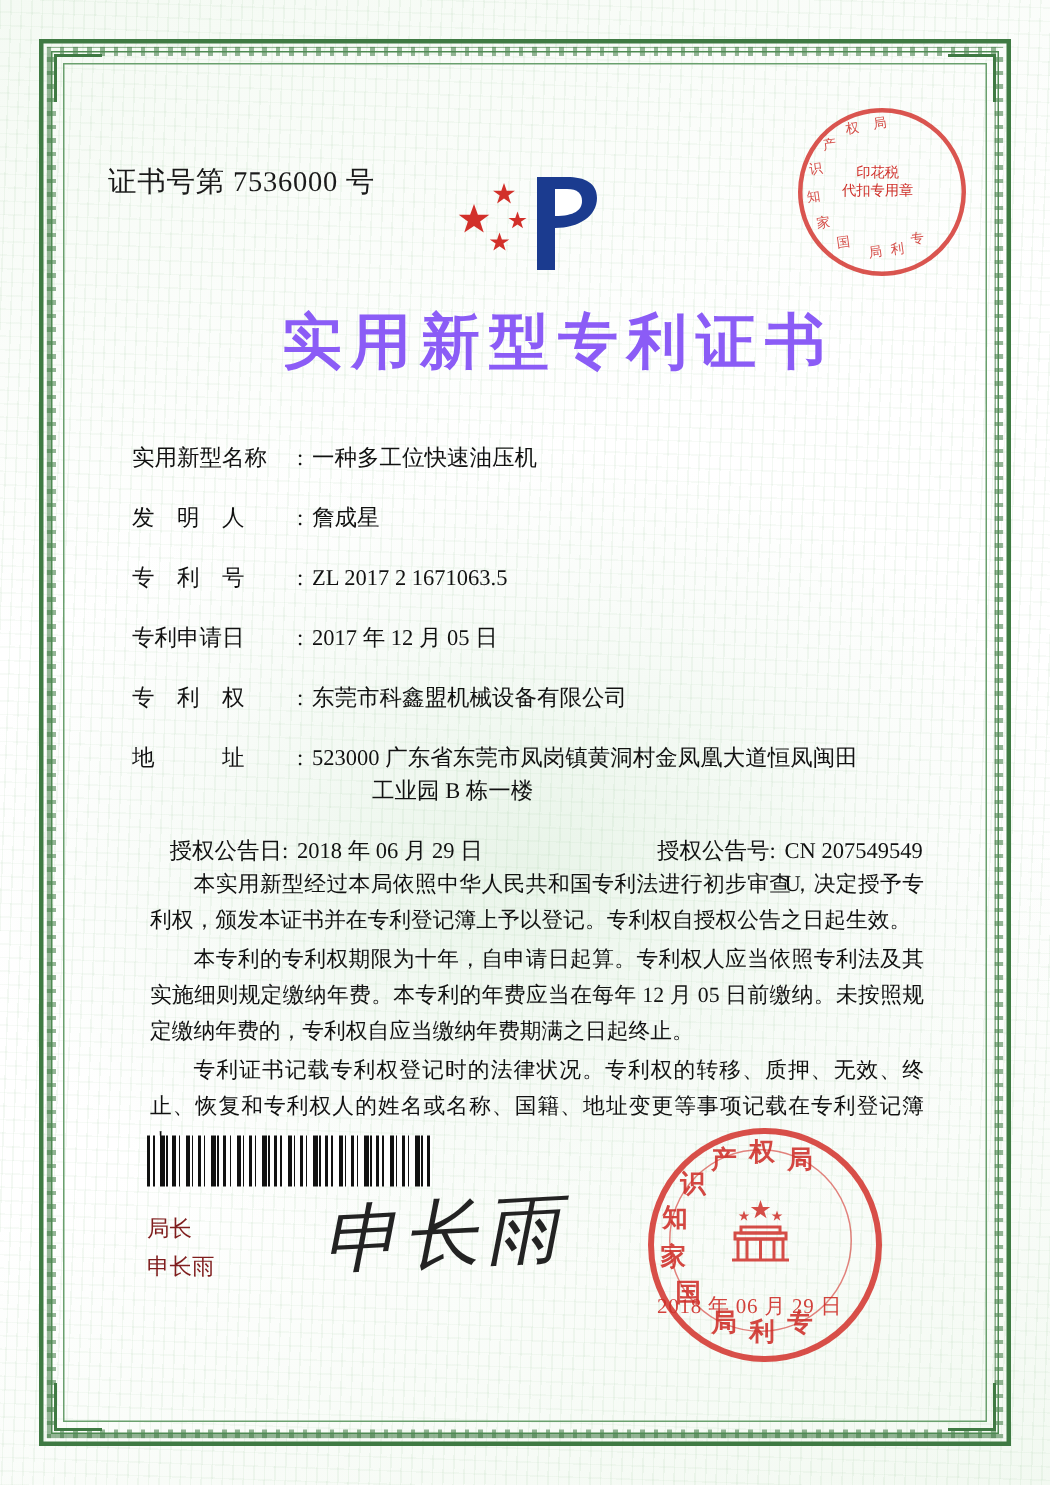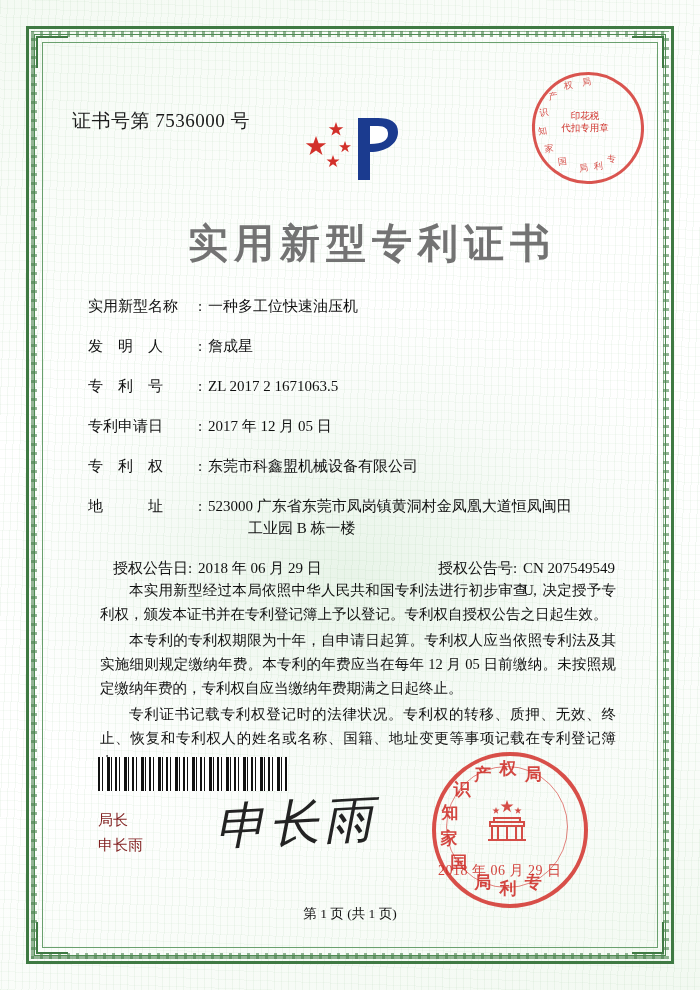--- a/index.html
+++ b/index.html
@@ -141,26 +141,26 @@
     left: 50%; top: 50%;
     width: 12px; height: 12px;
     margin-left: -6px; margin-top: -6px;
     text-align: center;
     line-height: 12px;
   }
 
   
   .main-title {
     position: absolute;
-    left: 0; right: 0; top: 216px;
+    left: 0; right: 0; top: 200px;
     text-align: center;
     font-size: 40px;
     font-weight: bold;
     letter-spacing: 6px;
-    color: #737373;
+    color: #8b5cf6;
     font-family: "DejaVu Serif", "Liberation Serif", serif;
     padding-left: 44px;
   }
 
   
   .fields {
     position: absolute;
     left: 88px; top: 295px;
     width: 530px;
     font-size: 15px;
@@ -465,15 +465,14 @@
           <polygon points="29,4 30.6,8.6 35.5,8.6 31.5,11.5 33,16.2 29,13.3 25,16.2 26.5,11.5 22.5,8.6 27.4,8.6"></polygon>
           <polygon points="18,11 18.9,13.6 21.6,13.6 19.4,15.2 20.2,17.8 18,16.2 15.8,17.8 16.6,15.2 14.4,13.6 17.1,13.6"></polygon>
           <polygon points="40,11 40.9,13.6 43.6,13.6 41.4,15.2 42.2,17.8 40,16.2 37.8,17.8 38.6,15.2 36.4,13.6 39.1,13.6"></polygon>
         </g>
       </svg>
     </div>
   </div>
 
   <div class="seal-date">2018 年 06 月 29 日</div>
 
-  <div class="footer">第 1 页 (共 1 页)</div>
 
 </div>
 
 </body></html>

